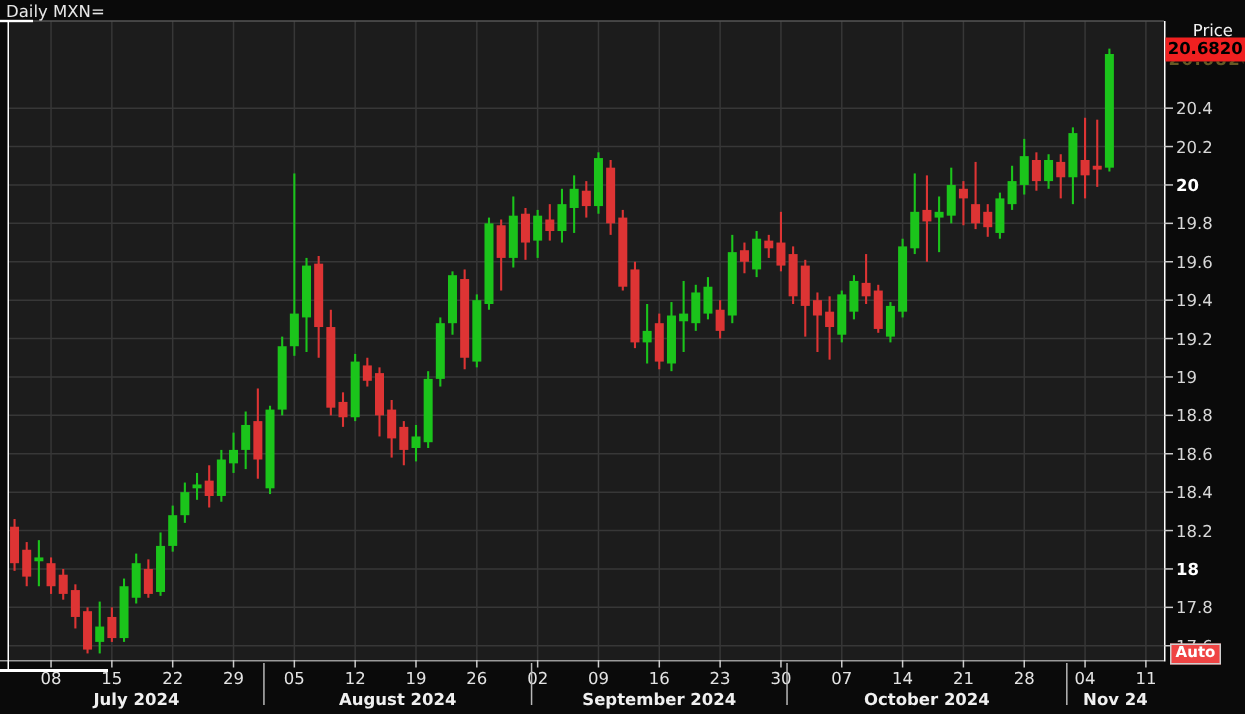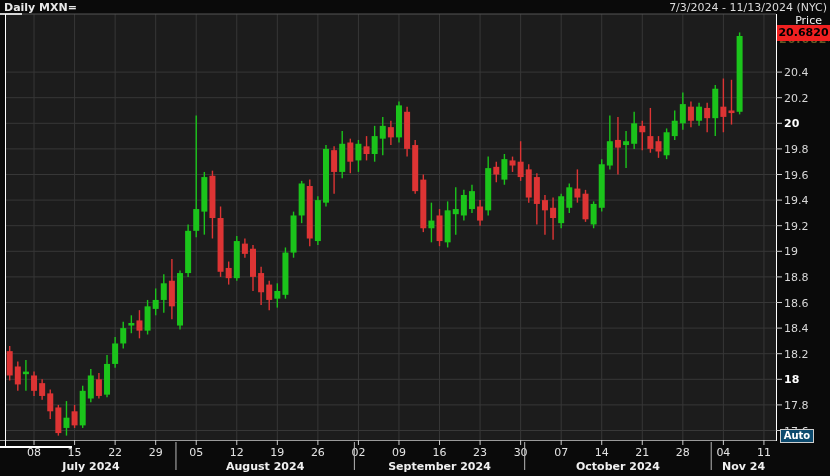--- a/index.html
+++ b/index.html
@@ -1,27 +1,27 @@
 <!DOCTYPE html>
 <html><head>
 <meta charset="utf-8">
 <style>
   html,body{margin:0;padding:0;background:#000;}
   #app{position:relative;width:830px;height:476px;background:#0a0a0a;overflow:hidden;
        font-family:"DejaVu Sans",sans-serif;}
   #chart-svg{position:absolute;left:0;top:0;}
-  .topbar-title{position:absolute;left:4px;top:1px;font-size:11px;font-weight:bold;color:#e8e8e8;}
+  .topbar-title{position:absolute;left:4px;top:1px;font-size:11px;font-weight:normal;color:#e8e8e8;}
   .topbar-range{position:absolute;right:3px;top:1px;font-size:11px;color:#dcdcdc;}
   .price-label{position:absolute;right:8px;top:14px;font-size:11px;font-weight:normal;color:#f2f2f2;}
   .price-badge{position:absolute;left:777px;top:25px;width:53px;height:16px;background:#f02020;
                color:#000;font-size:11px;font-weight:bold;text-align:center;line-height:16px;}
   .badge-fragment{position:absolute;left:779px;top:41px;width:50px;height:6px;overflow:hidden;opacity:.55;}
   .badge-fragment span{display:block;margin-top:-8px;color:#b09a3a;font-size:11px;font-weight:bold;letter-spacing:1px;}
   .auto-btn{position:absolute;left:780px;top:429px;width:32px;height:12px;border:1px solid #cfcfcf;
-            background:#0c4a6e;color:#fff;font-size:10px;font-weight:bold;text-align:center;line-height:12px;}
+            background:#ef4444;color:#fff;font-size:10px;font-weight:bold;text-align:center;line-height:12px;}
   text{font-family:"DejaVu Sans",sans-serif;}
 </style>
 </head>
 <body>
 
 <div id="app">
   <svg id="chart-svg" width="830" height="476">
       <rect x="0" y="0" width="830" height="476" fill="#0a0a0a"></rect>
       <rect x="6" y="14" width="770" height="426" fill="#1c1c1c"></rect>
       <line x1="6" y1="430.49999999999983" x2="776" y2="430.49999999999983" stroke="#373737" stroke-width="1"></line>
@@ -319,20 +319,19 @@
       <text x="90.97749999999999" y="470" fill="#f0f0f0" font-size="11px" font-weight="bold" text-anchor="middle">July 2024</text>
       <line x1="354.375" y1="442" x2="354.375" y2="470" stroke="#b8b8b8" stroke-width="1"></line>
       <text x="265.16499999999996" y="470" fill="#f0f0f0" font-size="11px" font-weight="bold" text-anchor="middle">August 2024</text>
       <line x1="524.685" y1="442" x2="524.685" y2="470" stroke="#b8b8b8" stroke-width="1"></line>
       <text x="439.53" y="470" fill="#f0f0f0" font-size="11px" font-weight="bold" text-anchor="middle">September 2024</text>
       <line x1="711.2149999999999" y1="442" x2="711.2149999999999" y2="470" stroke="#b8b8b8" stroke-width="1"></line>
       <text x="617.9499999999999" y="470" fill="#f0f0f0" font-size="11px" font-weight="bold" text-anchor="middle">October 2024</text>
       <text x="743.6075" y="470" fill="#f0f0f0" font-size="11px" font-weight="bold" text-anchor="middle">Nov 24</text>
     </svg>
   <div class="topbar-title">Daily MXN=</div>
-  <div class="topbar-range">7/3/2024 - 11/13/2024 (NYC)</div>
   <div class="price-label">Price</div>
   <div class="price-badge">20.6820</div>
   <div class="badge-fragment">
     <span>20.6820</span>
   </div>
   <div class="auto-btn">Auto</div>
 </div>
 
 </body></html>

